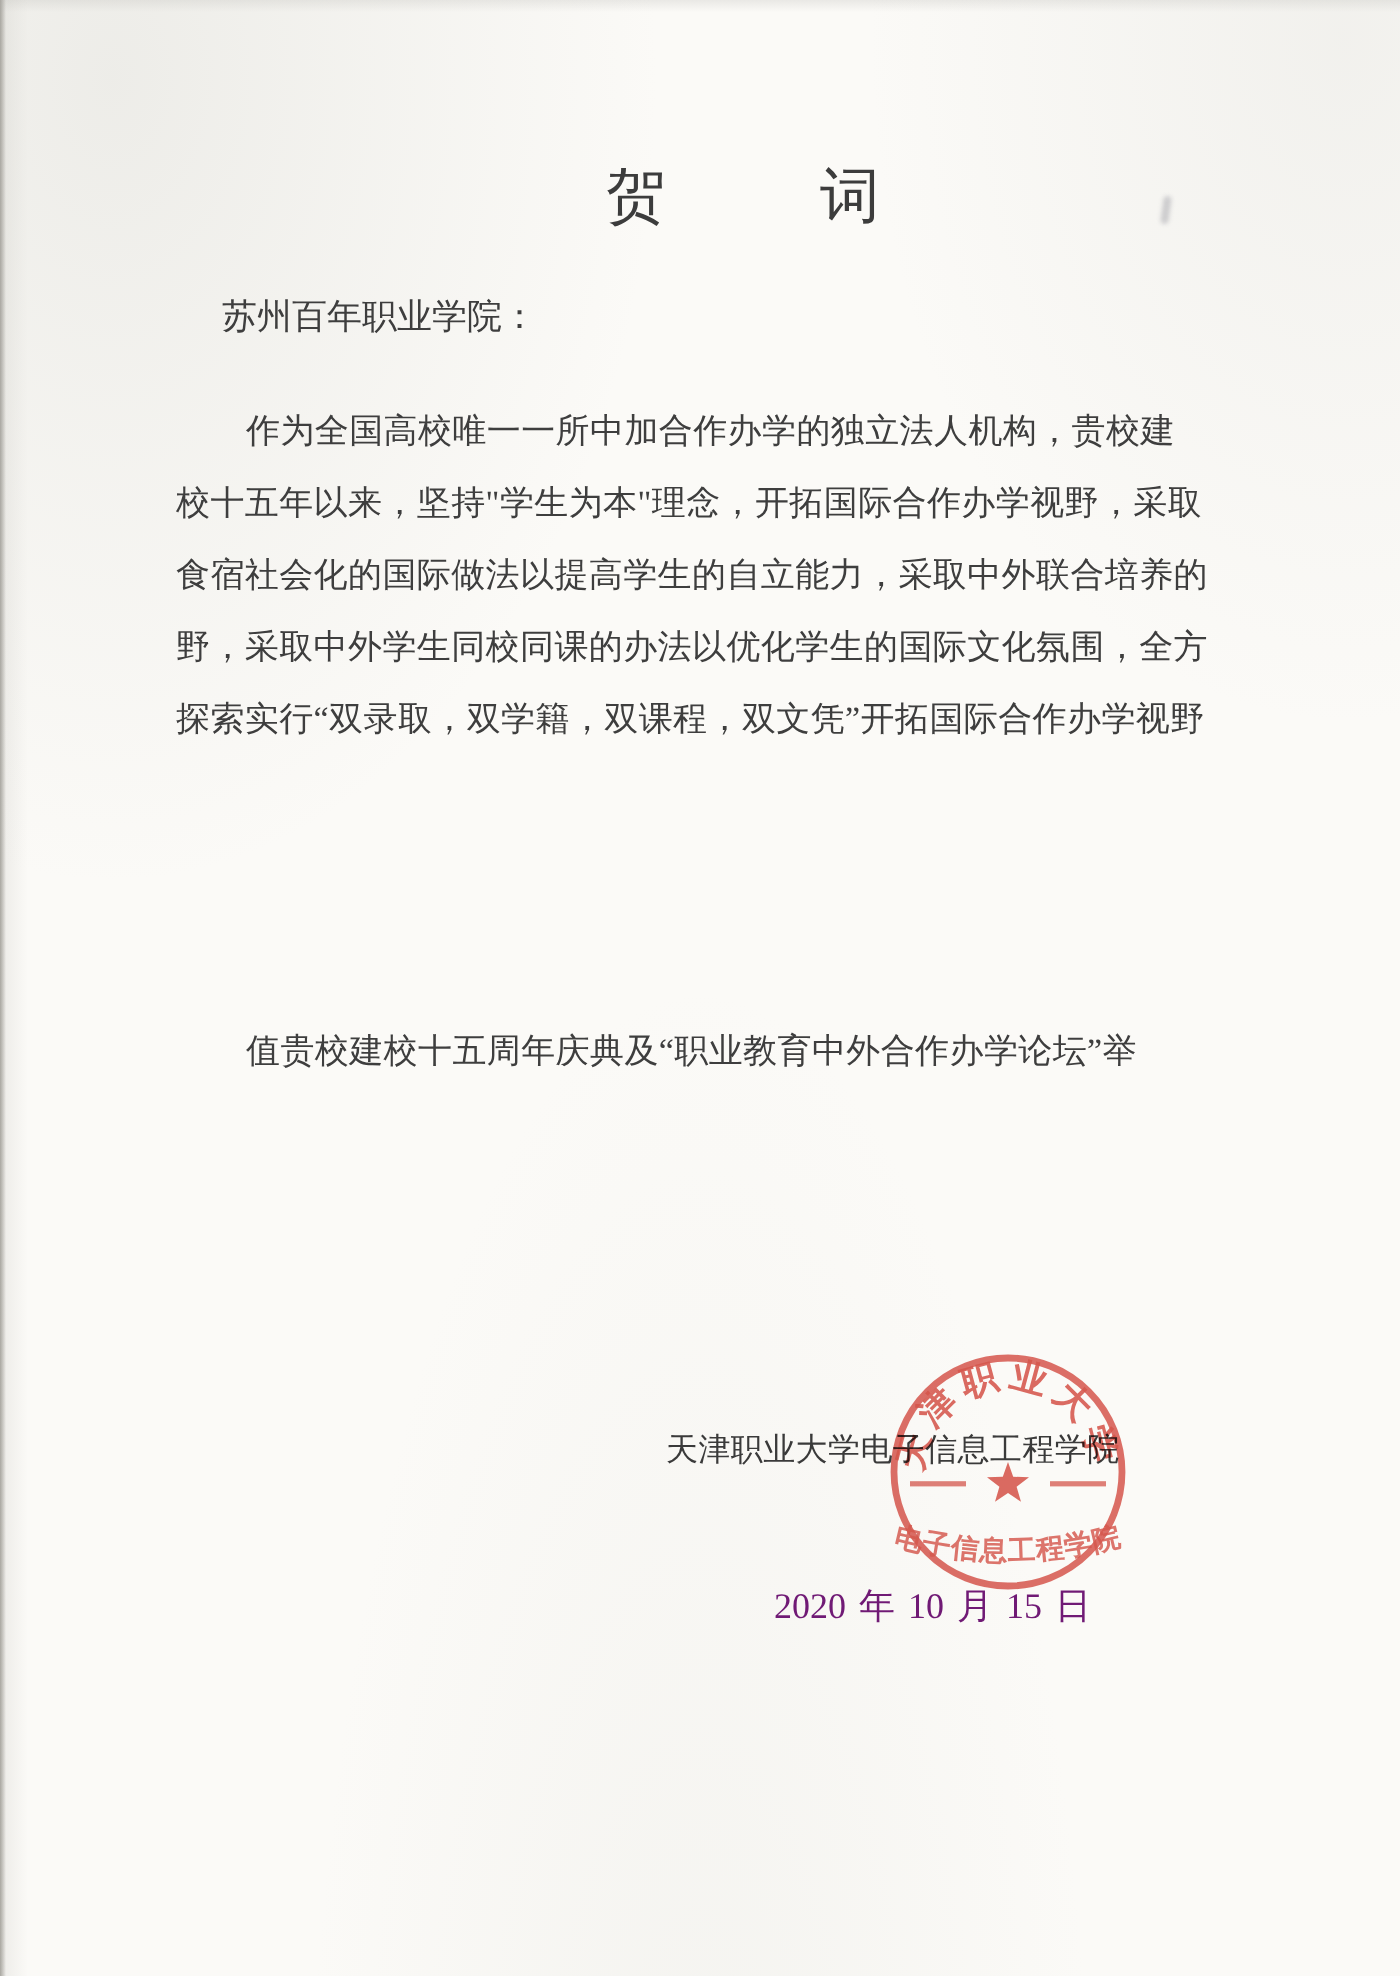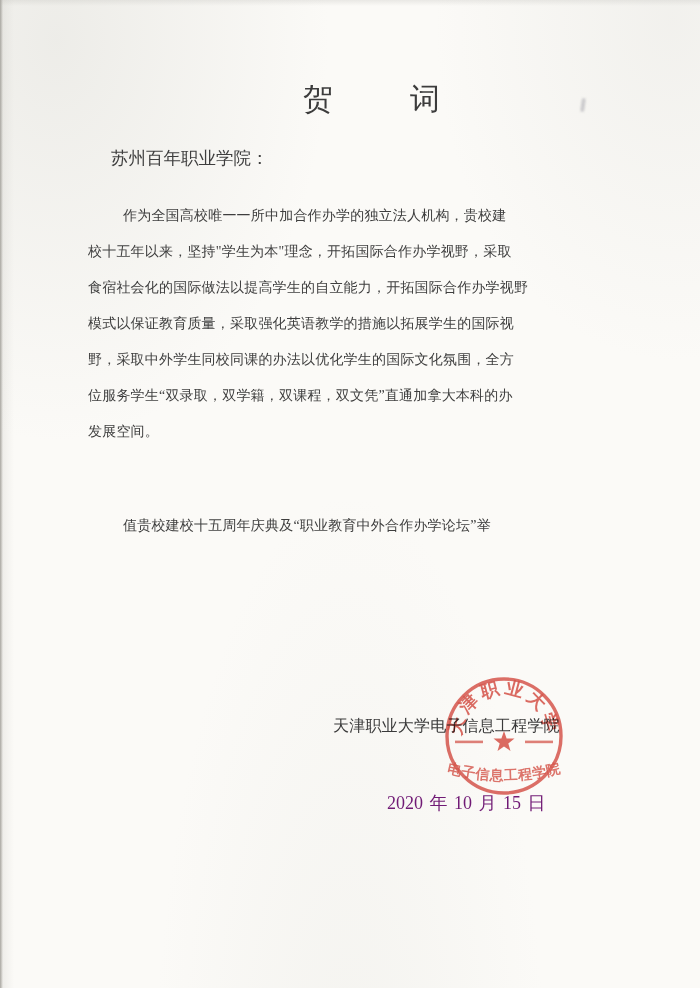--- a/index.html
+++ b/index.html
@@ -31,21 +31,21 @@
     letter-spacing: 0;
   }
   .salutation {
     position: absolute; left: 111px; top: 146px;
     font-size: 17.5px; line-height: 24px;
   }
   .para { position: absolute; left: 88px; width: 540px; }
   .para-1 { top: 198px; }
   .para-2 { top: 508px; }
   .line {
-    height: 36px; line-height: 36px; font-size: 14px;
+    height: 36px; line-height: 36px; font-size: 17px;
     white-space: nowrap; letter-spacing: 0.2px; color: #3e3e3e;
   }
   .indent { text-indent: 35px; }
   .signature {
     position: absolute; left: 333px; top: 714px;
     font-size: 16px; line-height: 24px; letter-spacing: 0.2px; color: #3a3a3a;
   }
   .date {
     position: absolute; left: 387px; top: 750px;
     font-size: 18px; line-height: 24px; word-spacing: 2px; color: #701a75; margin-top: 41px;
@@ -65,25 +65,23 @@
 <div class="doc-title">
   <span>贺</span>
   <span>词</span>
 </div>
 
 <div class="salutation">苏州百年职业学院：</div>
 
 <div class="para para-1">
   <div class="line indent">作为全国高校唯一一所中加合作办学的独立法人机构，贵校建</div>
   <div class="line">校十五年以来，坚持"学生为本"理念，开拓国际合作办学视野，采取</div>
-  <div class="line">食宿社会化的国际做法以提高学生的自立能力，开拓国际合作办学视野</div>
-  <div class="line">模式以保证教育质量，采取强化英语教学的措施以拓展学生的国际视</div>
+  <div class="line">食宿社会化的国际做法以提高学生的自立能力，采取中外联合培养的</div>
   <div class="line">野，采取中外学生同校同课的办法以优化学生的国际文化氛围，全方</div>
-  <div class="line">位服务学生“双录取，双学籍，双课程，双文凭”直通加拿大本科的办</div>
-  <div class="line">发展空间。</div>
+  <div class="line">探索实行“双录取，双学籍，双课程，双文凭”开拓国际合作办学视野</div>
 </div>
 
 <div class="para para-2">
   <div class="line indent">值贵校建校十五周年庆典及“职业教育中外合作办学论坛”举</div>
 </div>
 
 <div class="signature">天津职业大学电子信息工程学院</div>
 
 <div class="date">2020 年 10 月 15 日</div>
 

